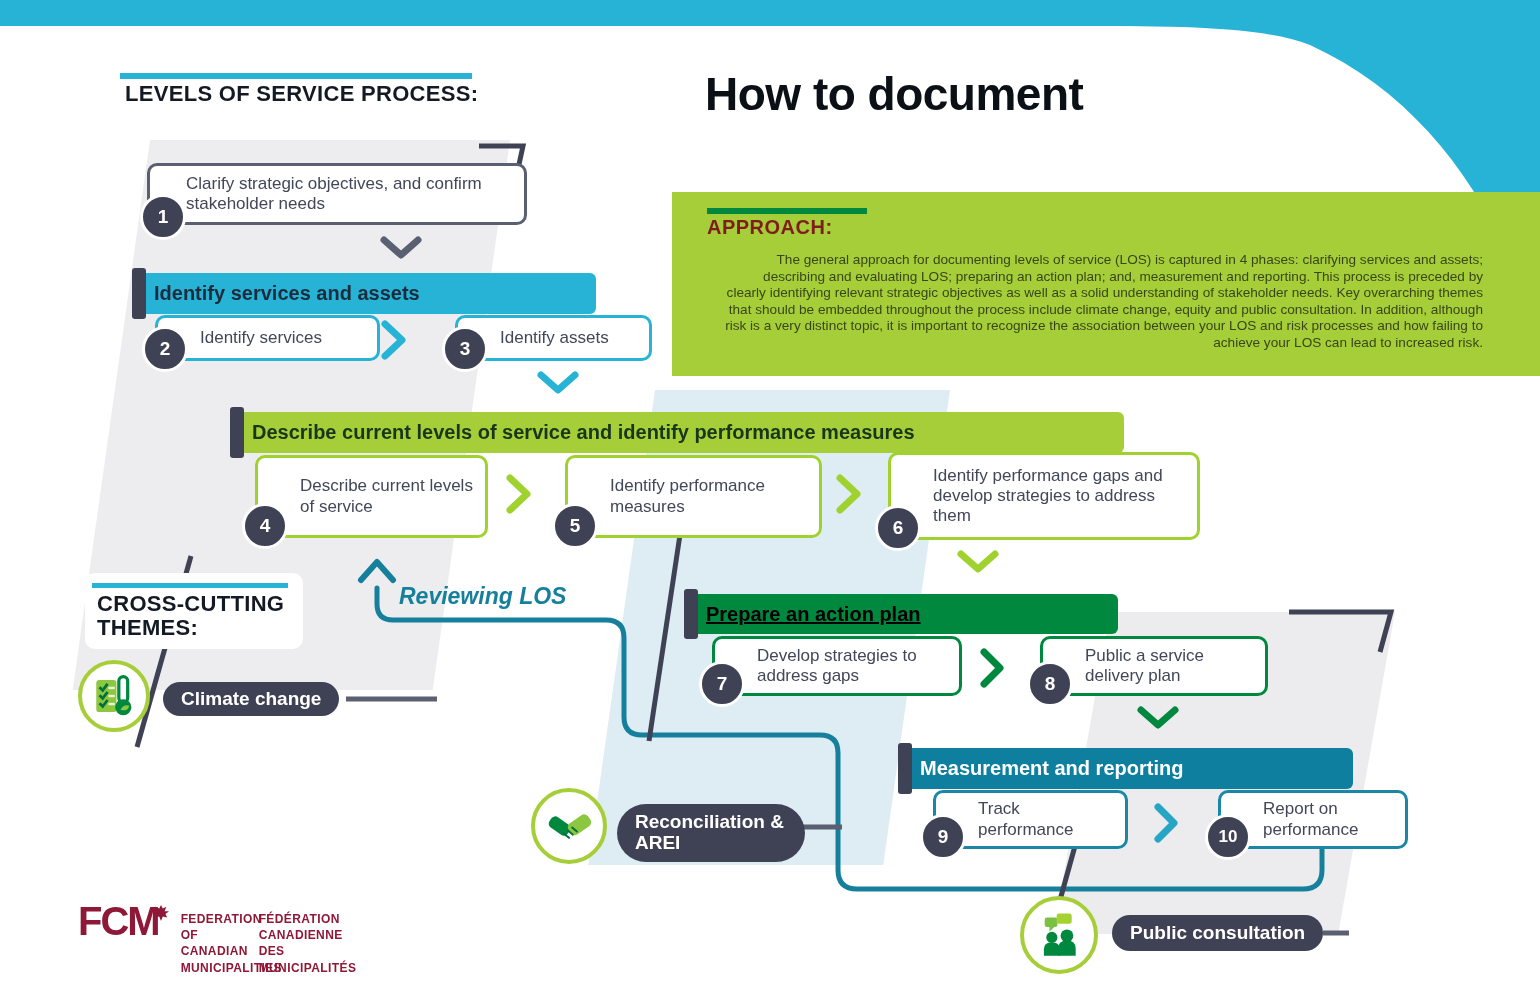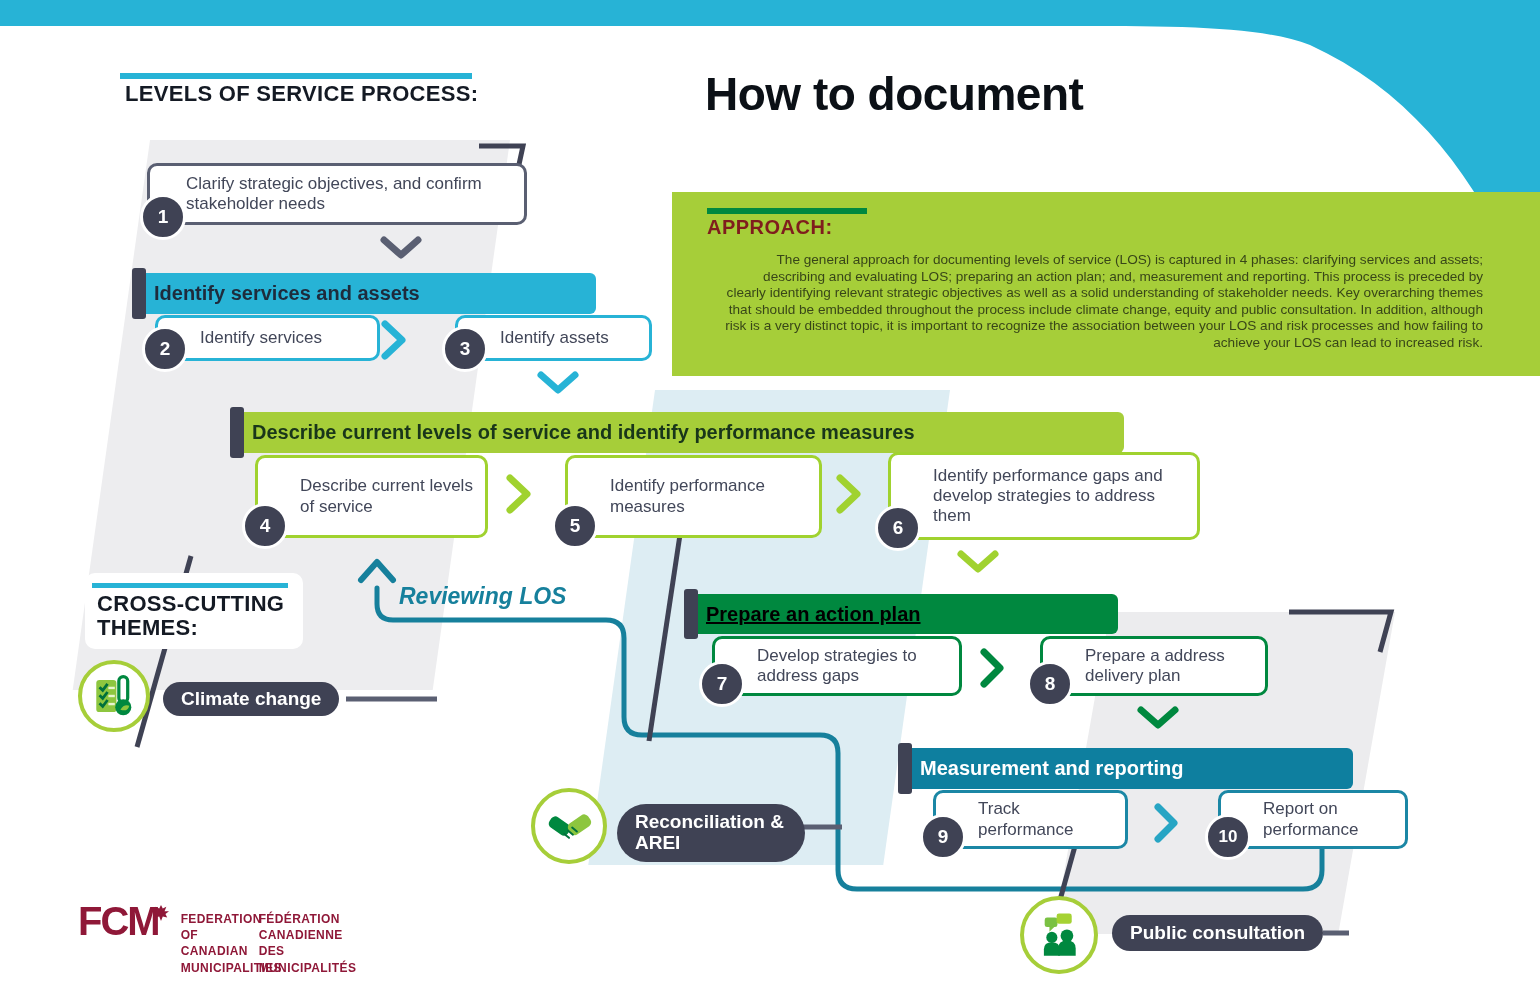--- a/index.html
+++ b/index.html
@@ -151,21 +151,21 @@
   </div>
 
   <div class="hdr hdr-green" style="left:692px;top:594px;width:398px;height:40px;">
     <span>Prepare an action plan</span>
   </div>
   <div class="box b-green" style="left:712px;top:636px;width:250px;height:60px;">
     <span>Develop strategies to address gaps</span>
     <span class="num">7</span>
   </div>
   <div class="box b-green" style="left:1040px;top:636px;width:228px;height:60px;">
-    <span>Prepare a address delivery plan</span>
+    <span>Public a service delivery plan</span>
     <span class="num">8</span>
   </div>
 
   <div class="hdr hdr-dteal" style="left:906px;top:748px;width:419px;height:41px;">
     <span>Measurement and reporting</span>
   </div>
   <div class="box b-dteal" style="left:933px;top:790px;width:195px;height:59px;">
     <span>Track performance</span>
     <span class="num">9</span>
   </div>

